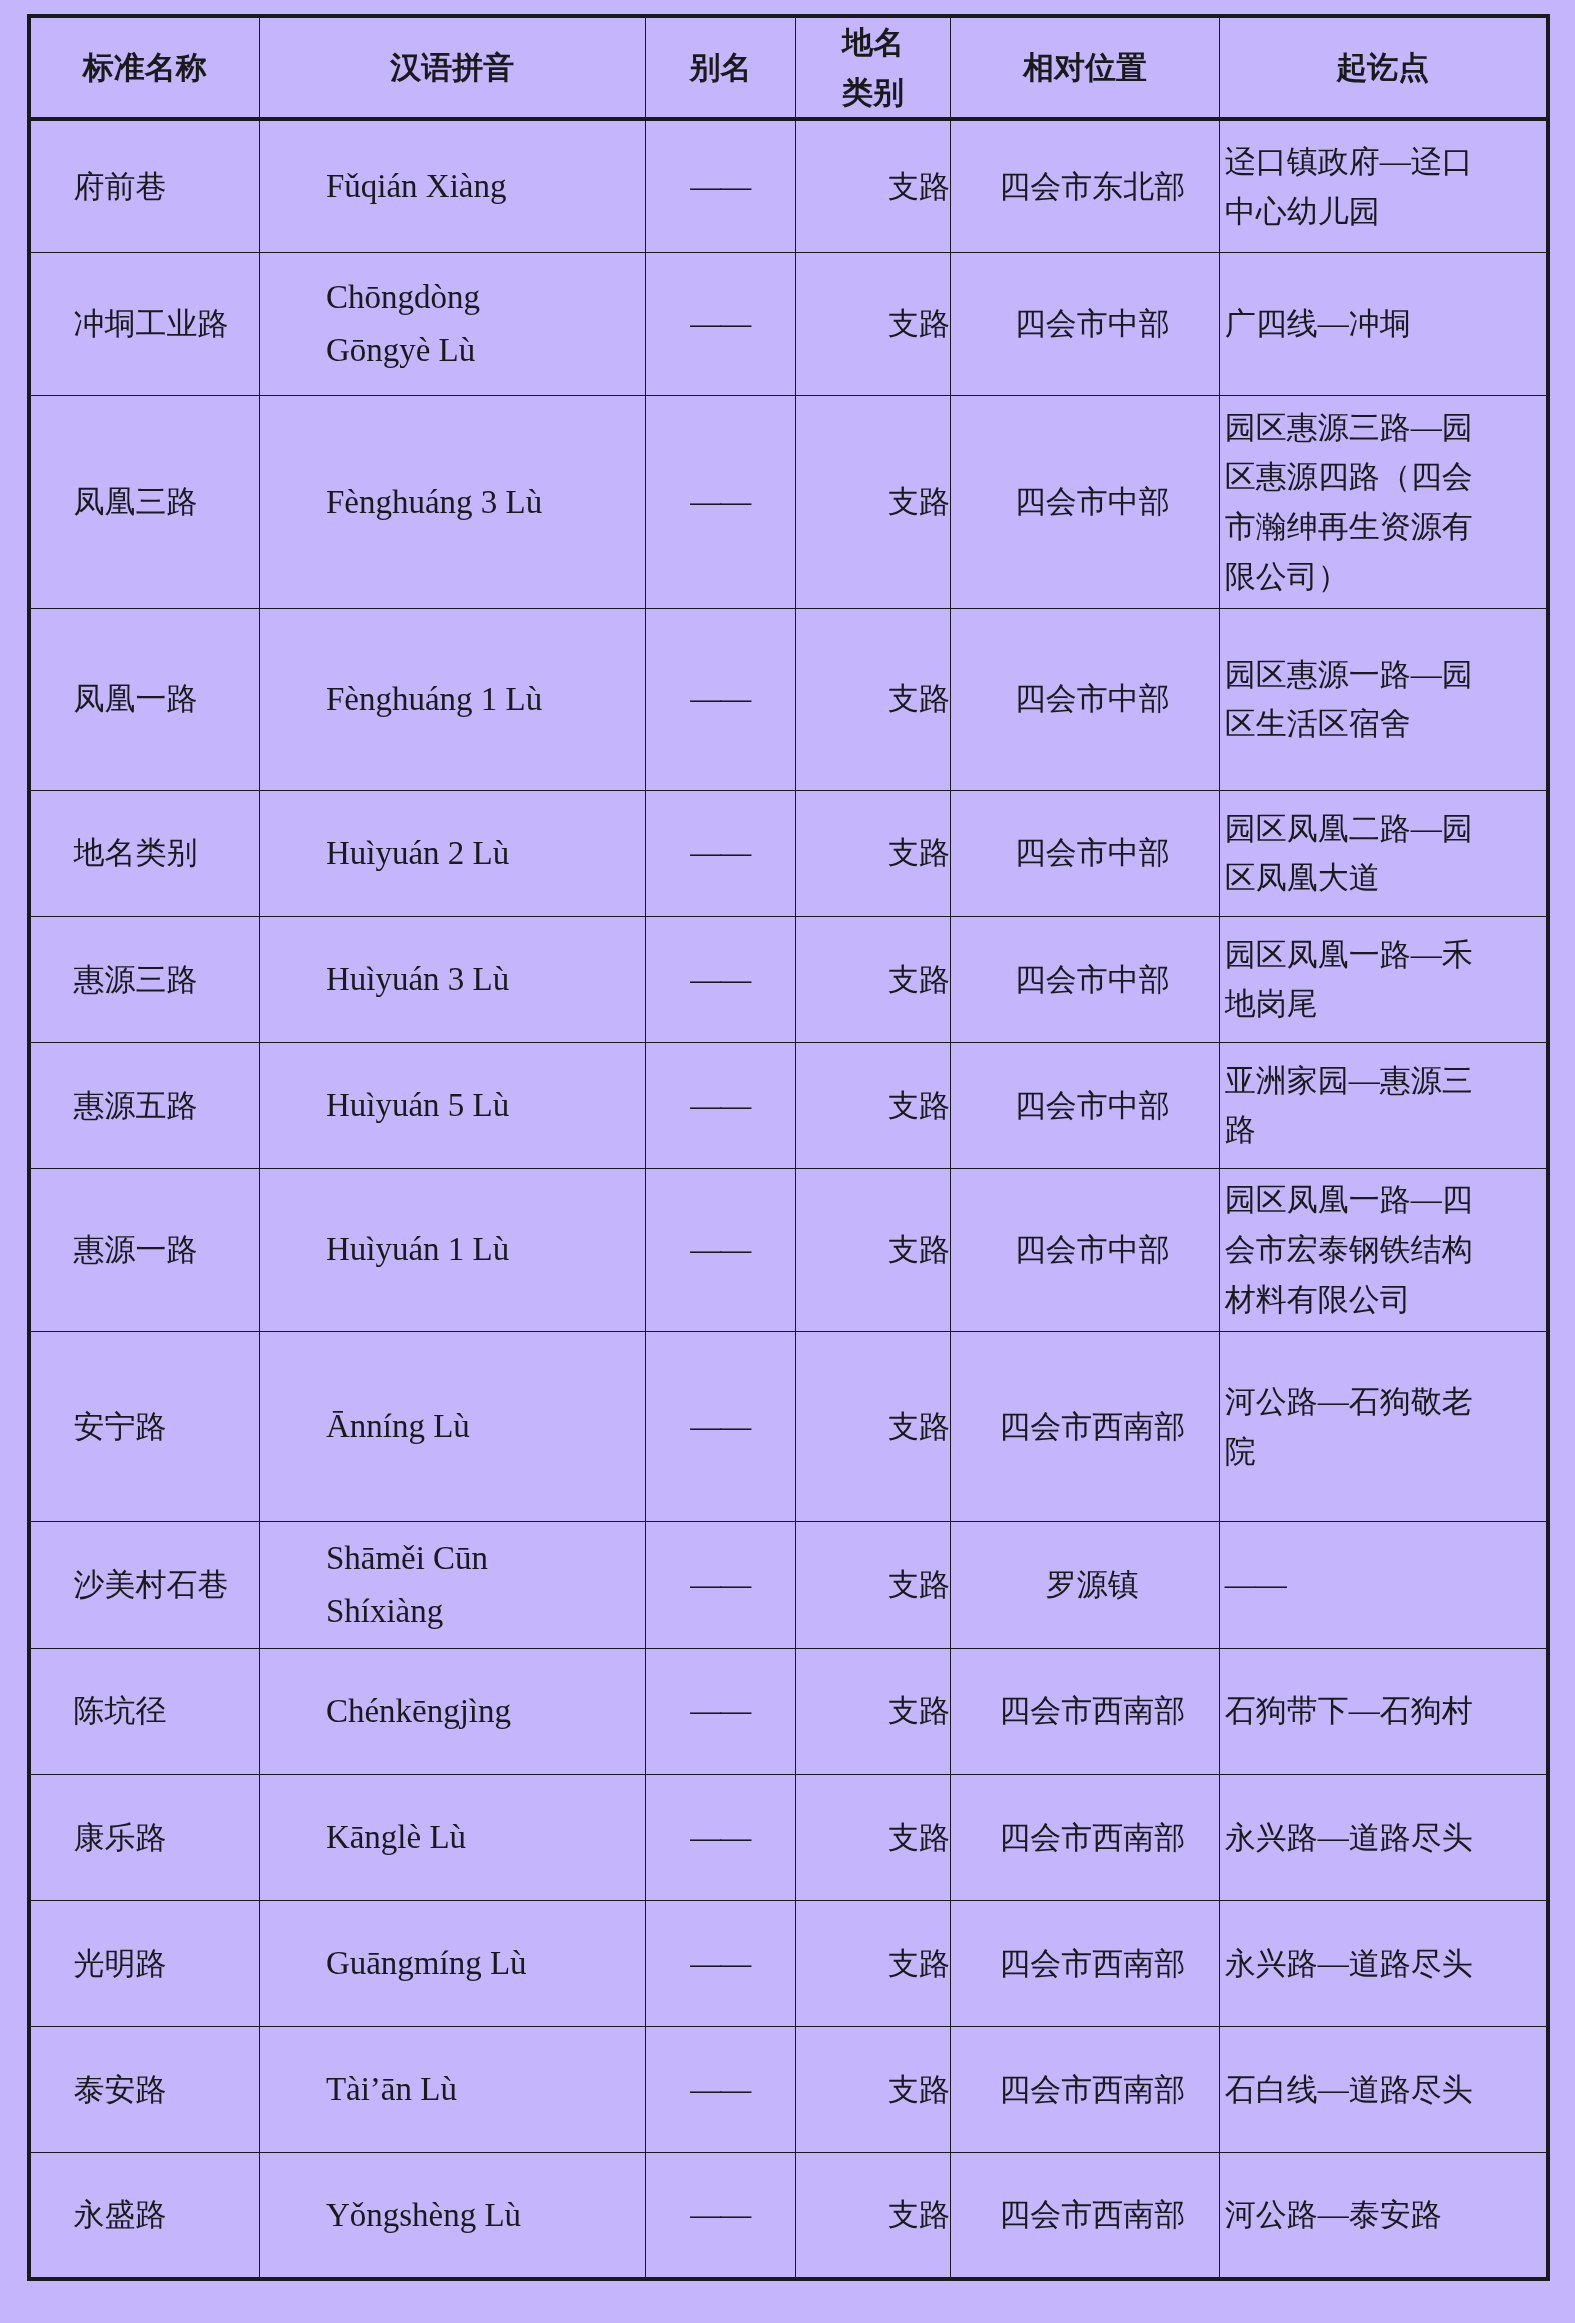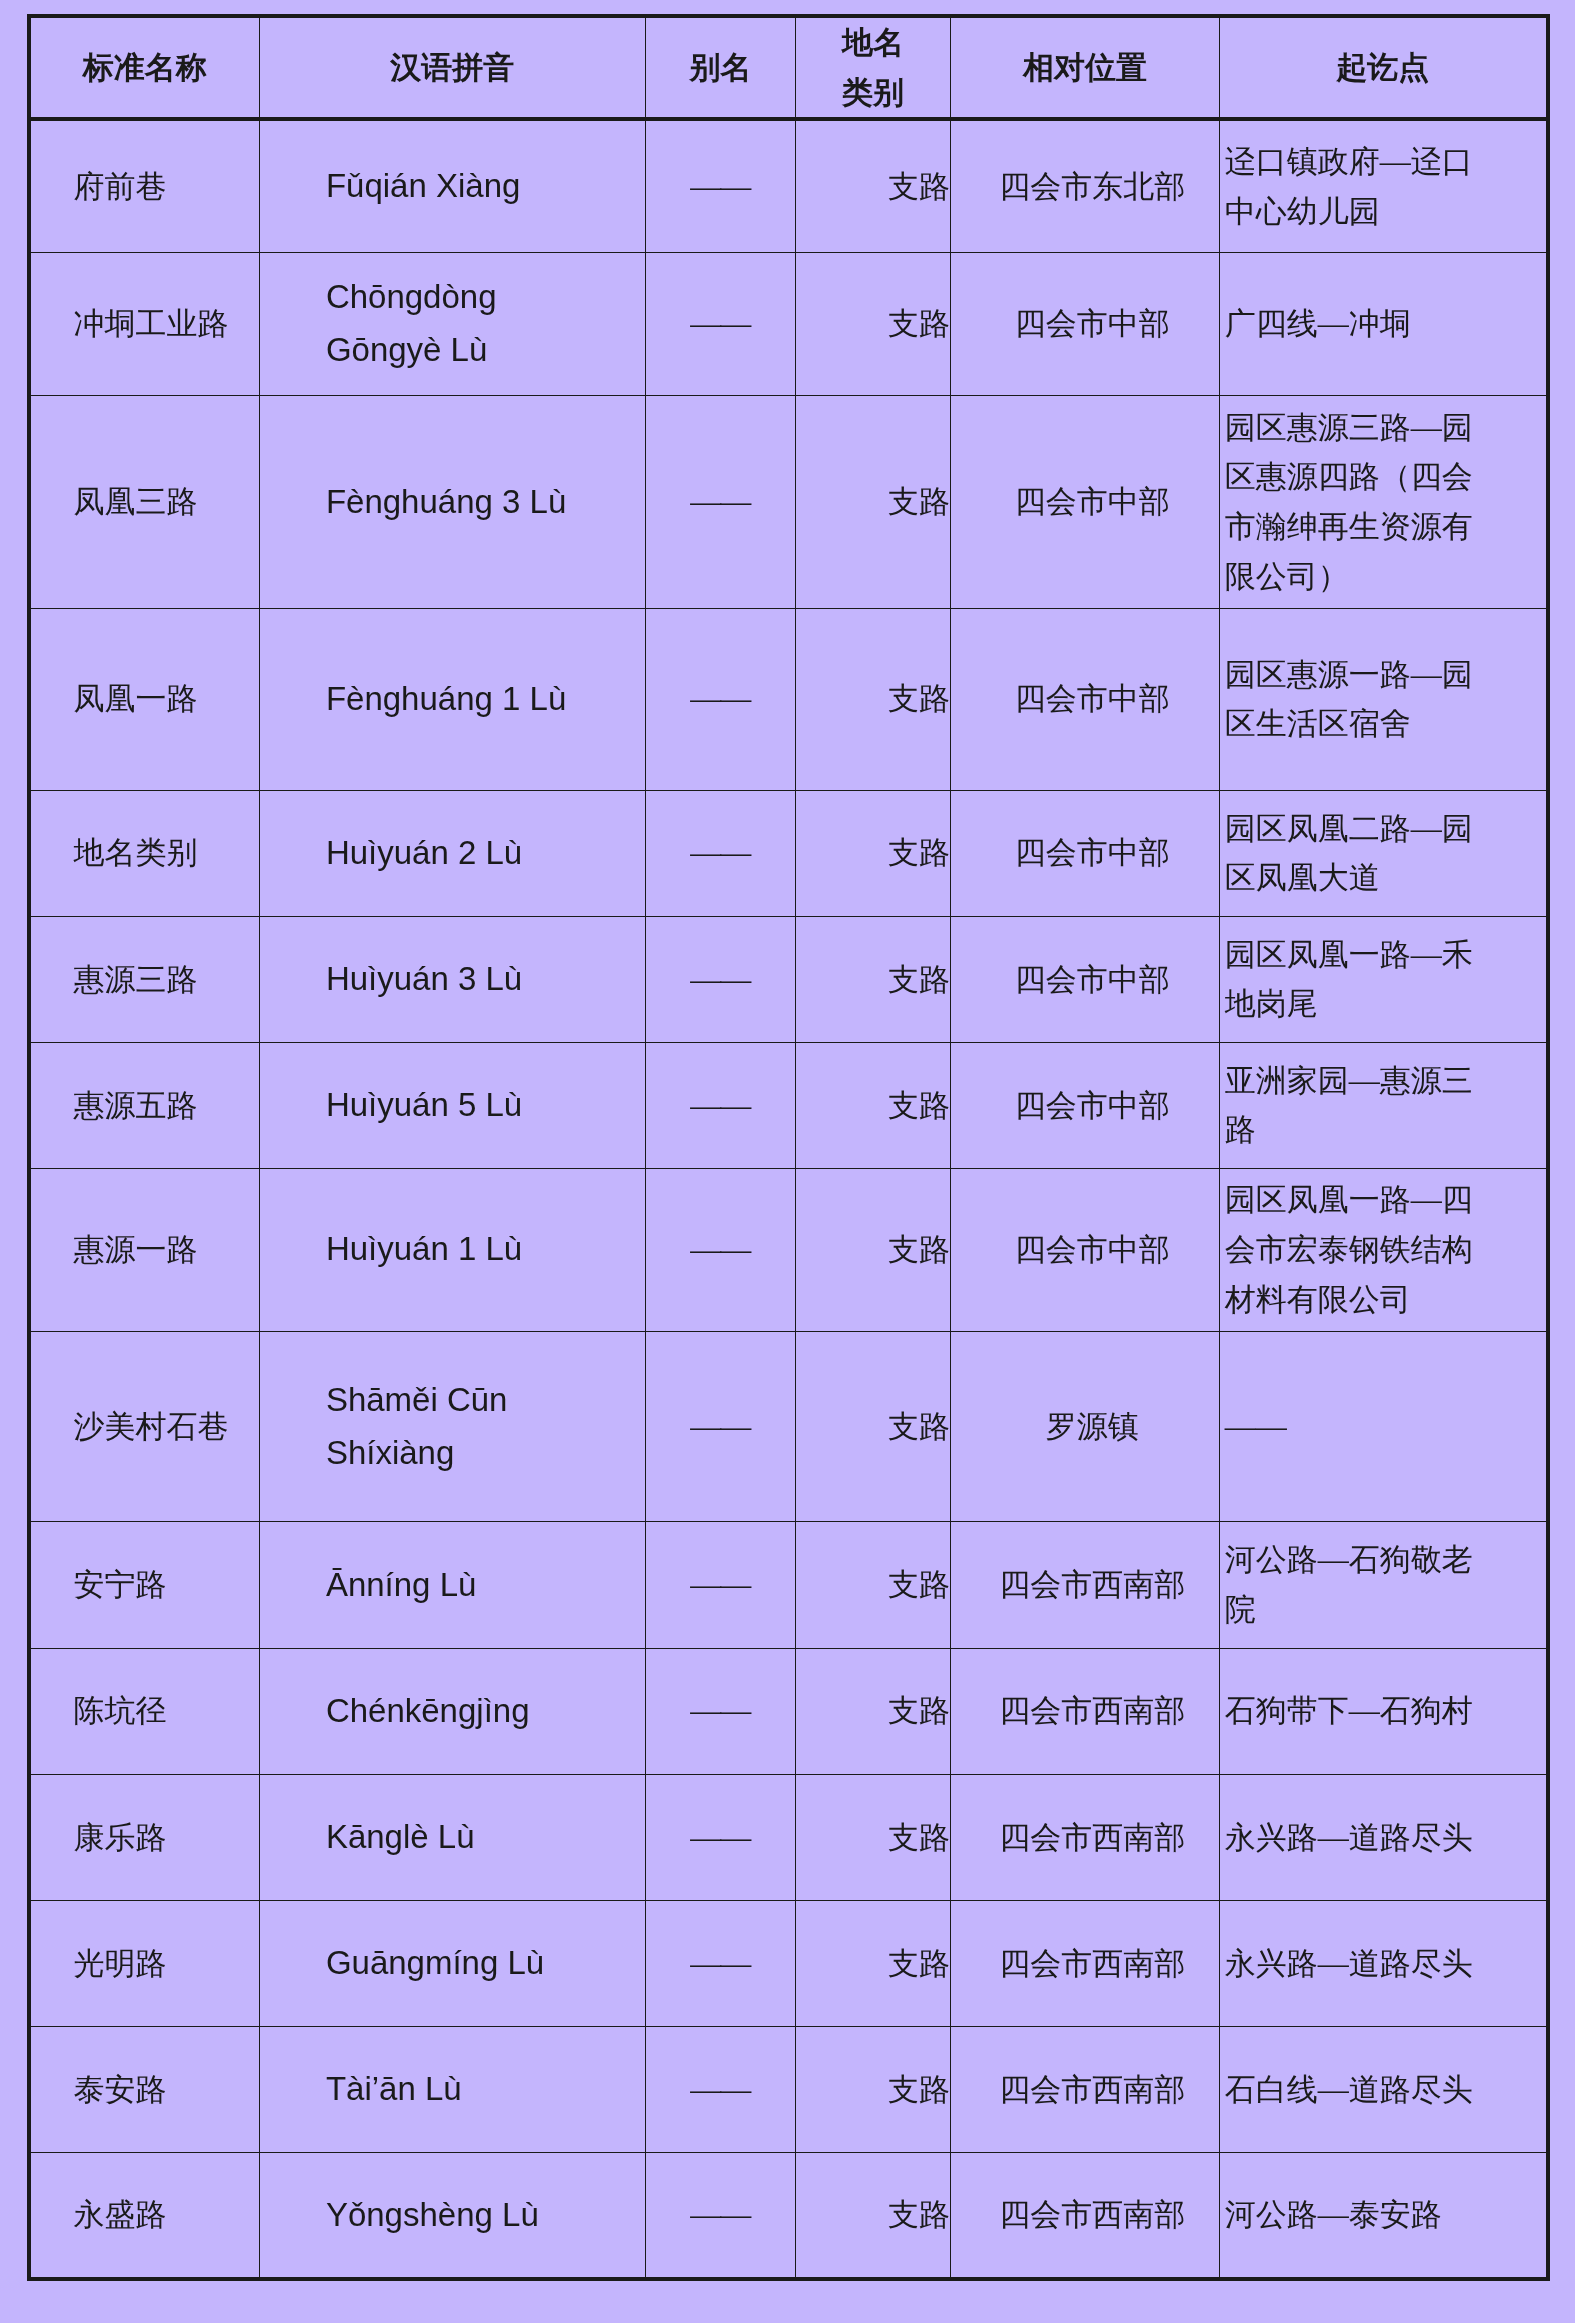--- a/index.html
+++ b/index.html
@@ -55,21 +55,21 @@
   tbody tr { height: 125px; }
   tbody tr:nth-child(1)  { height: 132px; }
   tbody tr:nth-child(2)  { height: 142px; }
   tbody tr:nth-child(4)  { height: 180px; }
   tbody tr:nth-child(9)  { height: 189px; }
   tbody tr:nth-child(17) { height: 91px; }
 
   tbody td { text-align: left; padding: 5.7px 9.5px 5.7px 11.4px; }
   tbody td:nth-child(1) { padding-left: 43px; }
   tbody td:nth-child(2) {
-    font-family: Liberation Sans, sans-serif;
+    font-family: Liberation Serif, serif;
     font-size: 33px;
     padding-left: 66px;
     padding-right: 57px;
     margin-left: 40px;
   }
   tbody td:nth-child(3) { text-align: center; letter-spacing: -0.9px; padding: 0; }
   tbody td:nth-child(4) { text-align: right; padding: 0; }
   tbody td:nth-child(5) { padding-left: 24px; text-align: center; }
   tbody td:nth-child(6) { padding-left: 5px; padding-right: 52px; }
 </style>
@@ -155,34 +155,34 @@
         </tr>
         <tr>
           <td>惠源一路</td>
           <td>Huìyuán 1 Lù</td>
           <td>——</td>
           <td>支路</td>
           <td>四会市中部</td>
           <td>园区凤凰一路—四会市宏泰钢铁结构材料有限公司</td>
         </tr>
         <tr>
+          <td>安宁路</td>
+          <td>Ānníng Lù</td>
+          <td>——</td>
+          <td>支路</td>
+          <td>四会市西南部</td>
+          <td>河公路—石狗敬老院</td>
+        </tr>
+        <tr>
           <td>沙美村石巷</td>
           <td>Shāměi Cūn Shíxiàng</td>
           <td>——</td>
           <td>支路</td>
           <td>罗源镇</td>
           <td>——</td>
-        </tr>
-        <tr>
-          <td>安宁路</td>
-          <td>Ānníng Lù</td>
-          <td>——</td>
-          <td>支路</td>
-          <td>四会市西南部</td>
-          <td>河公路—石狗敬老院</td>
         </tr>
         <tr>
           <td>陈坑径</td>
           <td>Chénkēngjìng</td>
           <td>——</td>
           <td>支路</td>
           <td>四会市西南部</td>
           <td>石狗带下—石狗村</td>
         </tr>
         <tr>

